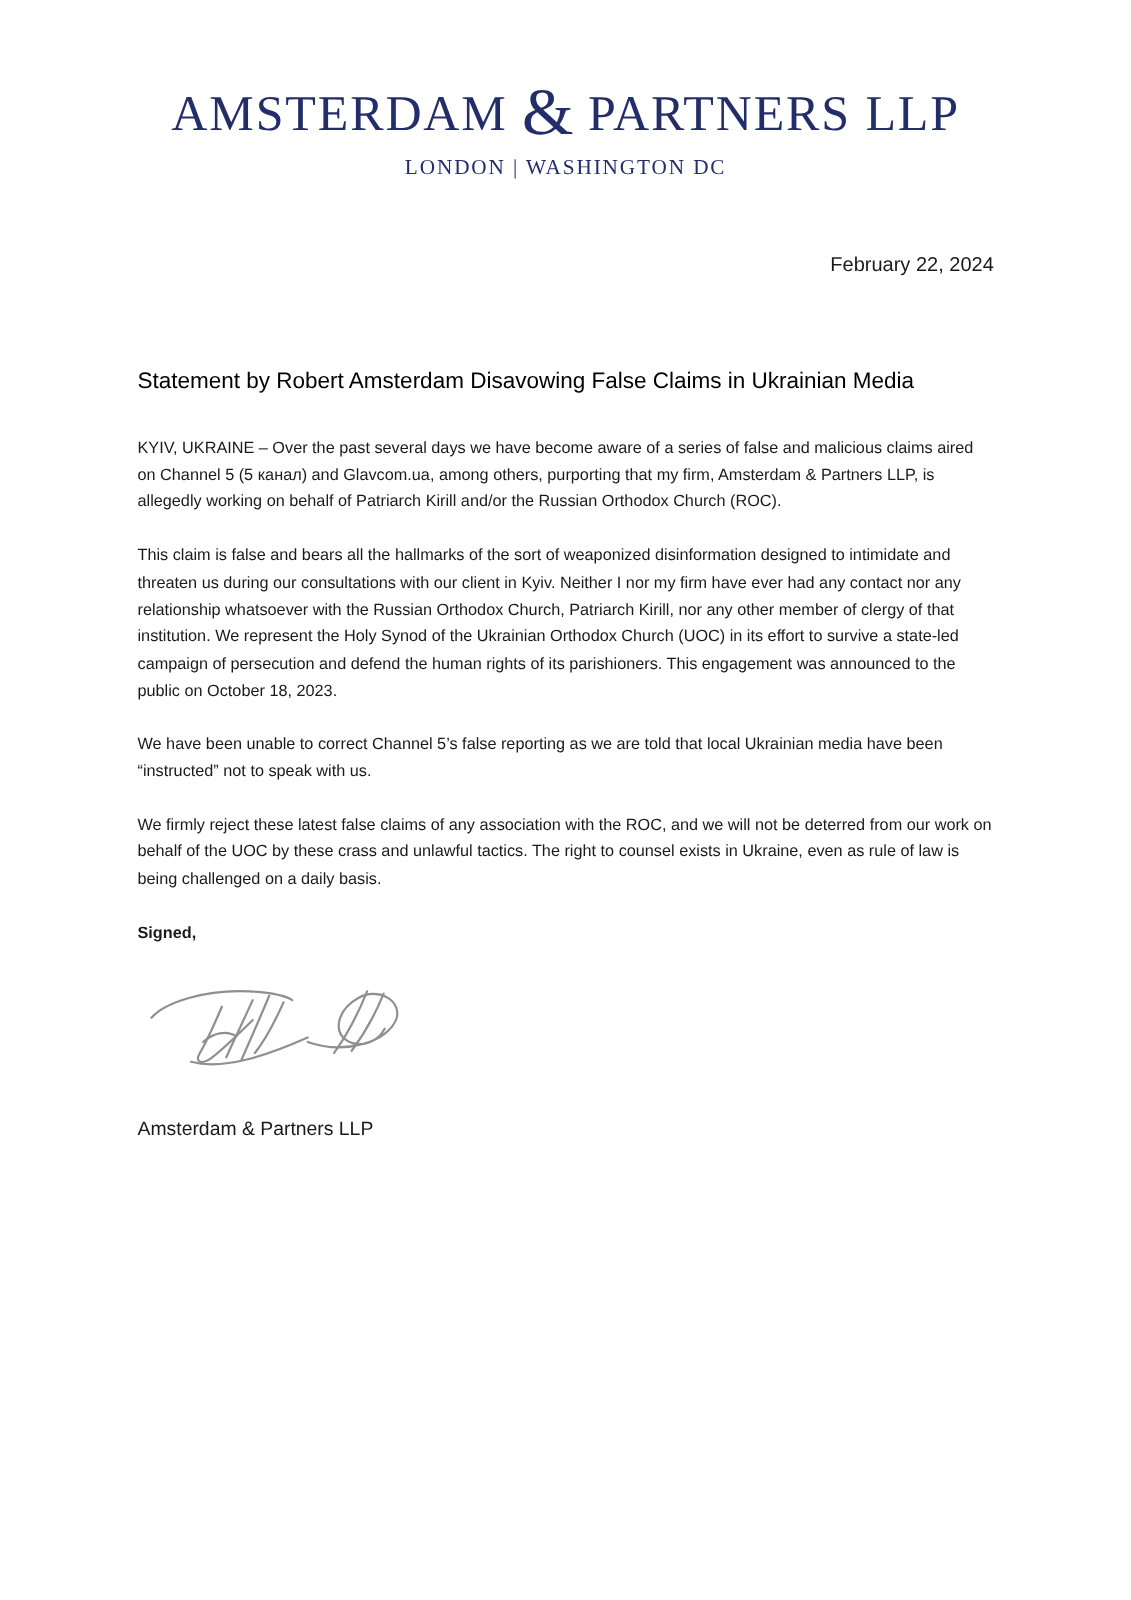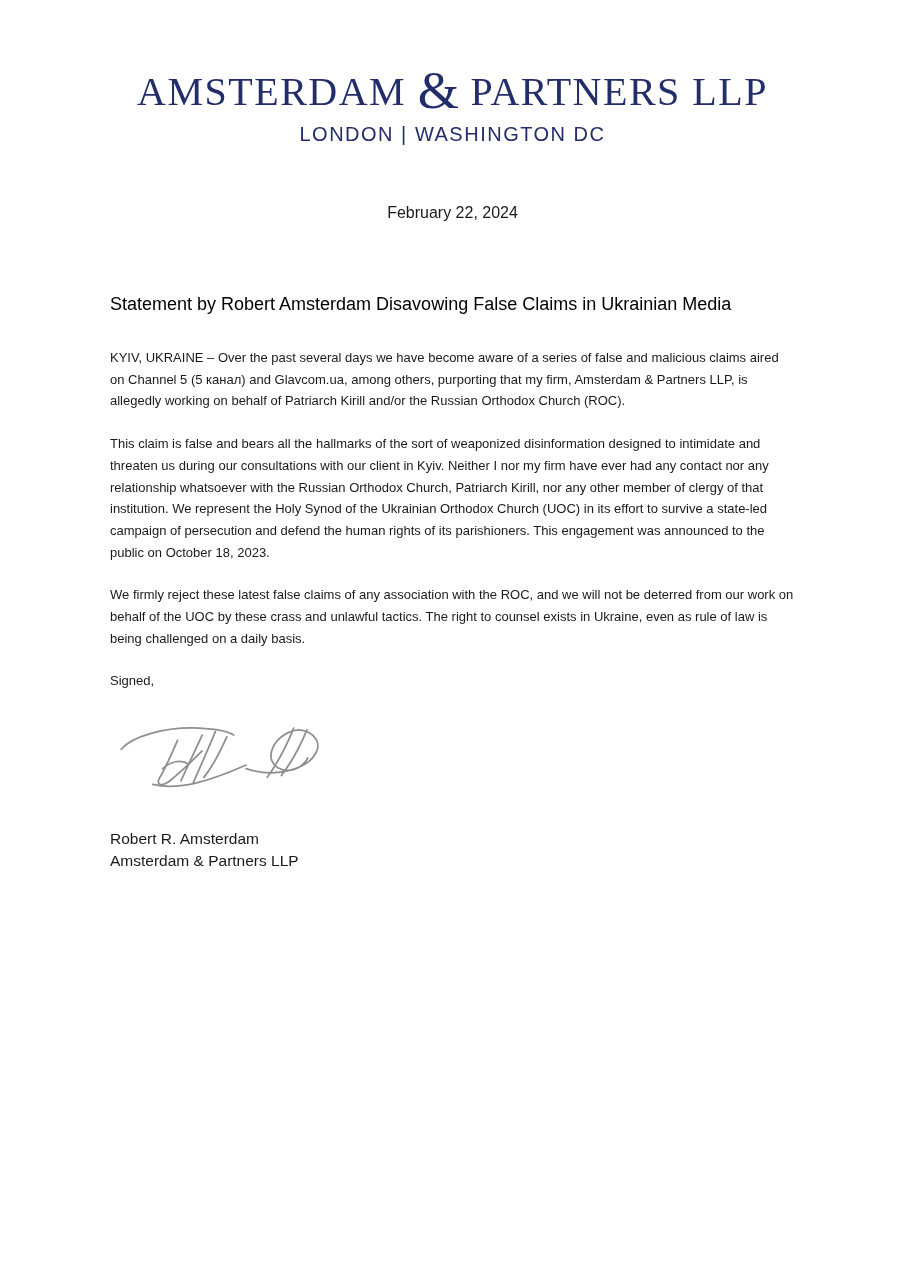--- a/index.html
+++ b/index.html
@@ -32,32 +32,32 @@
     color: #232d69;
     white-space: nowrap;
   }
   .firm-line .amp {
     font-size: 53px;
     line-height: 1;
     vertical-align: -3px;
     letter-spacing: 0;
   }
   .locations-line {
-    font-family: Liberation Sans, sans-serif;
-    font-size: 20px;
+    font-family: Liberation Serif, serif;
+    font-size: 17px;
     line-height: 28px;
     letter-spacing: 1.5px;
     color: #232d69;
     margin-top: 3px;
     white-space: nowrap;
   }
   
   .date-line {
     margin-top: 54px;
-    text-align: center;
+    text-align: right;
     font-size: 16px;
     line-height: 22px;
     color: #1a1a1a;
   }
   
   .letter-title {
     margin: 68px 0 0 0;
     font-size: 18px;
     line-height: 25px;
     font-weight: normal;
@@ -68,20 +68,21 @@
     margin-top: 30px;
   }
   .letter-body p {
     margin: 0 0 21px 0;
     font-size: 13px;
     line-height: 21.7px;
     color: #1a1a1a;
   }
   .closing {
     margin-bottom: 0 !important;
+    font-weight: bold;
   }
   
   .signature-wrap {
     margin: 22px 0 0 4px;
     width: 215px;
     height: 88px;
   }
   .signature-wrap svg {
     display: block;
     width: 215px;
@@ -110,20 +111,21 @@
       <div class="locations-line">LONDON | WASHINGTON DC</div>
     </header>
 
     <div class="date-line">February 22, 2024</div>
 
     <h1 class="letter-title">Statement by Robert Amsterdam Disavowing False Claims in Ukrainian Media</h1>
 
     <div class="letter-body">
       <p>KYIV, UKRAINE – Over the past several days we have become aware of a series of false and malicious claims aired on Channel 5 (5 канал) and Glavcom.ua, among others, purporting that my firm, Amsterdam &amp; Partners LLP, is allegedly working on behalf of Patriarch Kirill and/or the Russian Orthodox Church (ROC).</p>
       <p>This claim is false and bears all the hallmarks of the sort of weaponized disinformation designed to intimidate and threaten us during our consultations with our client in Kyiv. Neither I nor my firm have ever had any contact nor any relationship whatsoever with the Russian Orthodox Church, Patriarch Kirill, nor any other member of clergy of that institution. We represent the Holy Synod of the Ukrainian Orthodox Church (UOC) in its effort to survive a state-led campaign of persecution and defend the human rights of its parishioners. This engagement was announced to the public on October 18, 2023.</p>
+      <p>We have been unable to correct Channel 5’s false reporting as we are told that local Ukrainian media have been “instructed” not to speak with us.</p>
       <p>We firmly reject these latest false claims of any association with the ROC, and we will not be deterred from our work on behalf of the UOC by these crass and unlawful tactics. The right to counsel exists in Ukraine, even as rule of law is being challenged on a daily basis.</p>
       <p class="closing">Signed,</p>
     </div>
 
     <div class="signature-wrap">
       <svg viewBox="0 0 240 100" xmlns="http://www.w3.org/2000/svg">
         <g fill="none" stroke="#8f8f8f" stroke-width="2" stroke-linecap="round">
           <path d="M6,40 C18,26 55,14 95,16 C115,17 128,20 134,24"></path>
           <path d="M70,30 C64,44 56,62 50,72 C45,80 51,83 60,77 C74,66 88,52 98,42"></path>
           <path d="M53,62 C62,54 74,51 83,57"></path>
@@ -132,18 +134,17 @@
           <path d="M126,26 C118,44 108,62 100,72"></path>
           <path d="M42,80 C72,88 112,74 148,58"></path>
           <path d="M148,62 C182,74 222,62 229,40 C233,24 212,12 194,22 C176,32 170,52 184,61 C196,68 212,62 218,50"></path>
           <path d="M202,16 C194,36 182,58 172,72"></path>
           <path d="M217,18 C209,38 197,58 188,70"></path>
         </g>
       </svg>
     </div>
 
     <div class="signoff">
-      <div>Robert R. Amsterdam</div>
       <div>Amsterdam &amp; Partners LLP</div>
     </div>
 
   </div>
 </div>
 
 </body></html>

